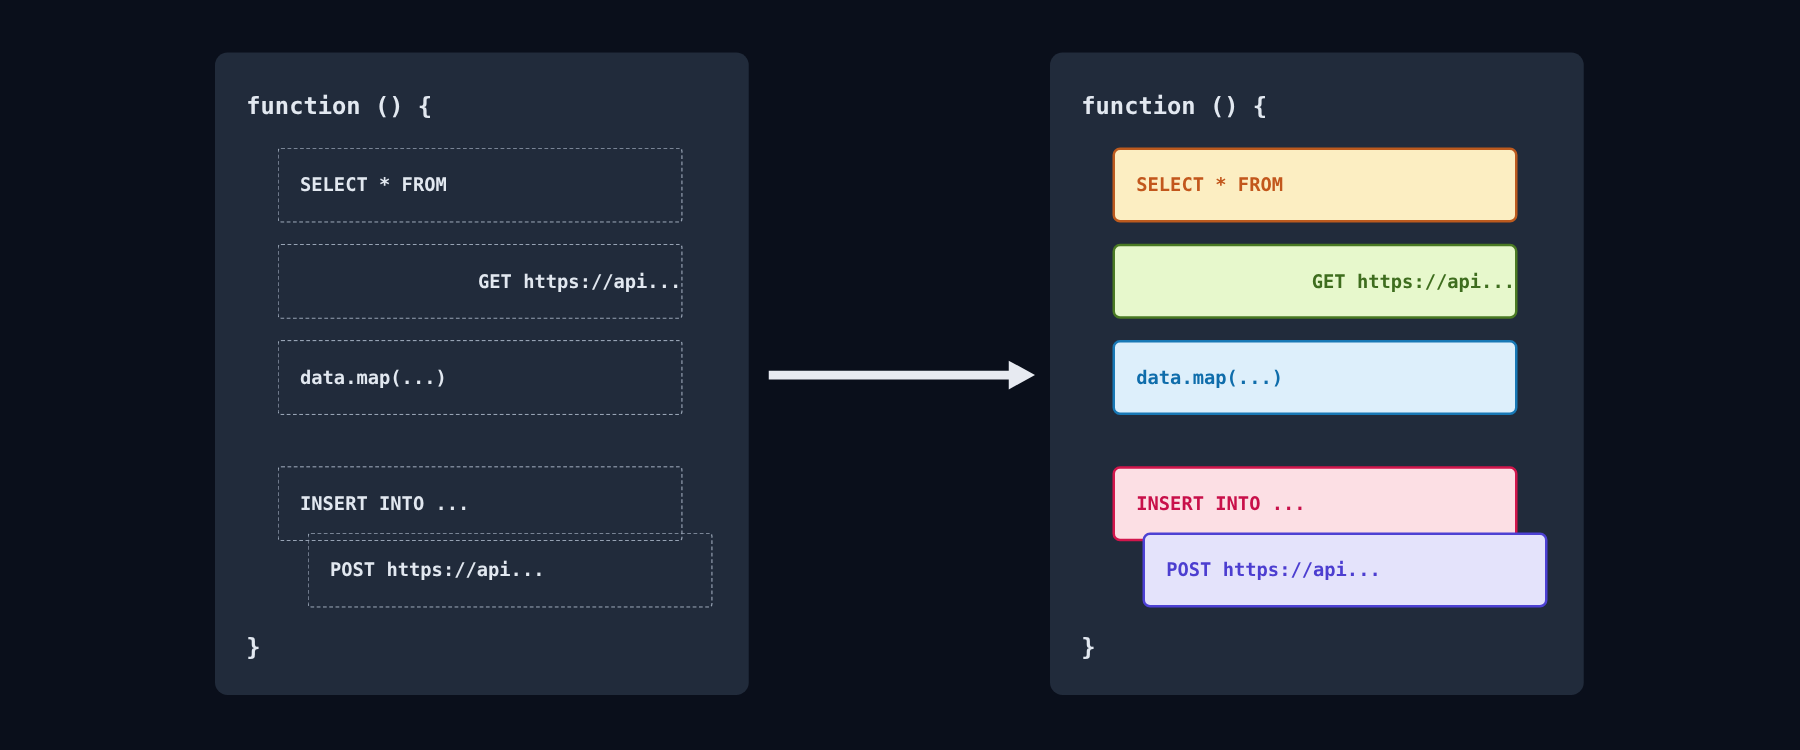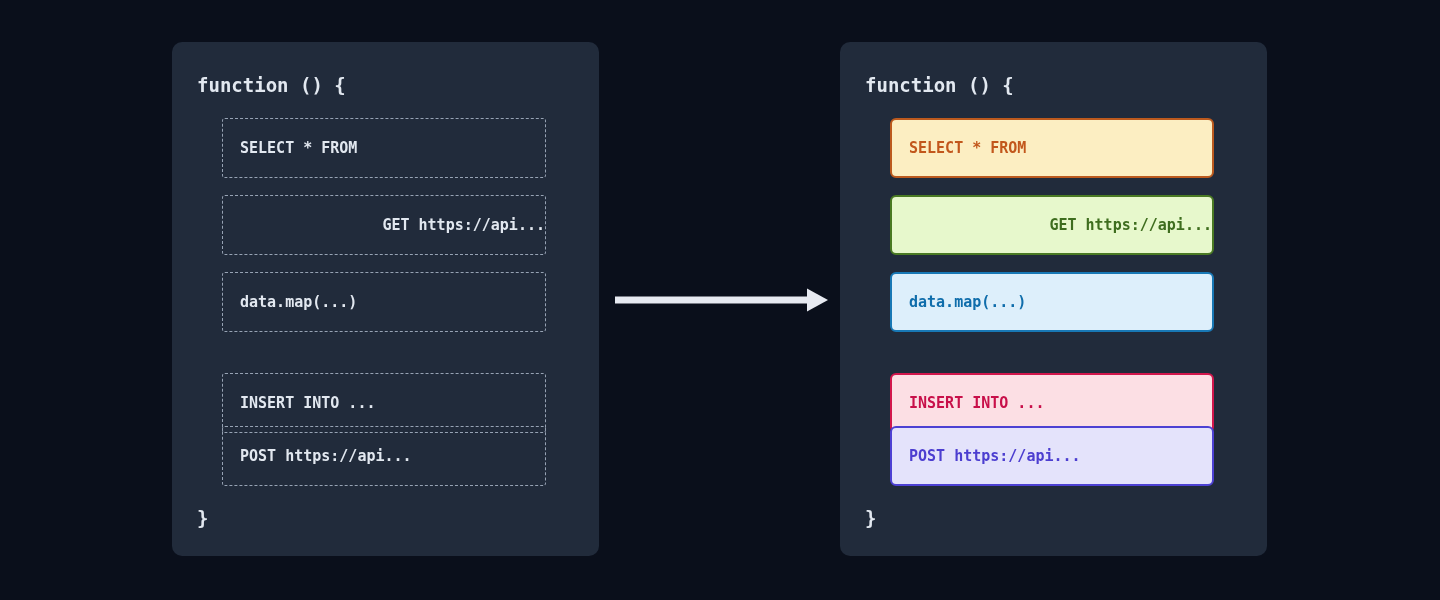--- a/index.html
+++ b/index.html
@@ -48,21 +48,21 @@
     align-items: center;
     padding-left: 17px;
     font-size: 15px;
     font-weight: bold;
     white-space: pre;
   }
   .b0 { top: 76px; }
   .b1 { top: 153px; justify-content: flex-end; }
   .b2 { top: 230px; align-items: center; }
   .b3 { top: 307px; margin-top: 24px; }
-  .b4 { top: 384px; }
+  .b4 { top: 384px; margin-left: 24px; }
   .plain {
     border: 1.5px dashed var(--dashed-border);
     border-radius: 3px;
     color: var(--code-text);
     background: transparent;
   }
   .typed {
     border: 2px solid;
     border-radius: 6px;
   }

